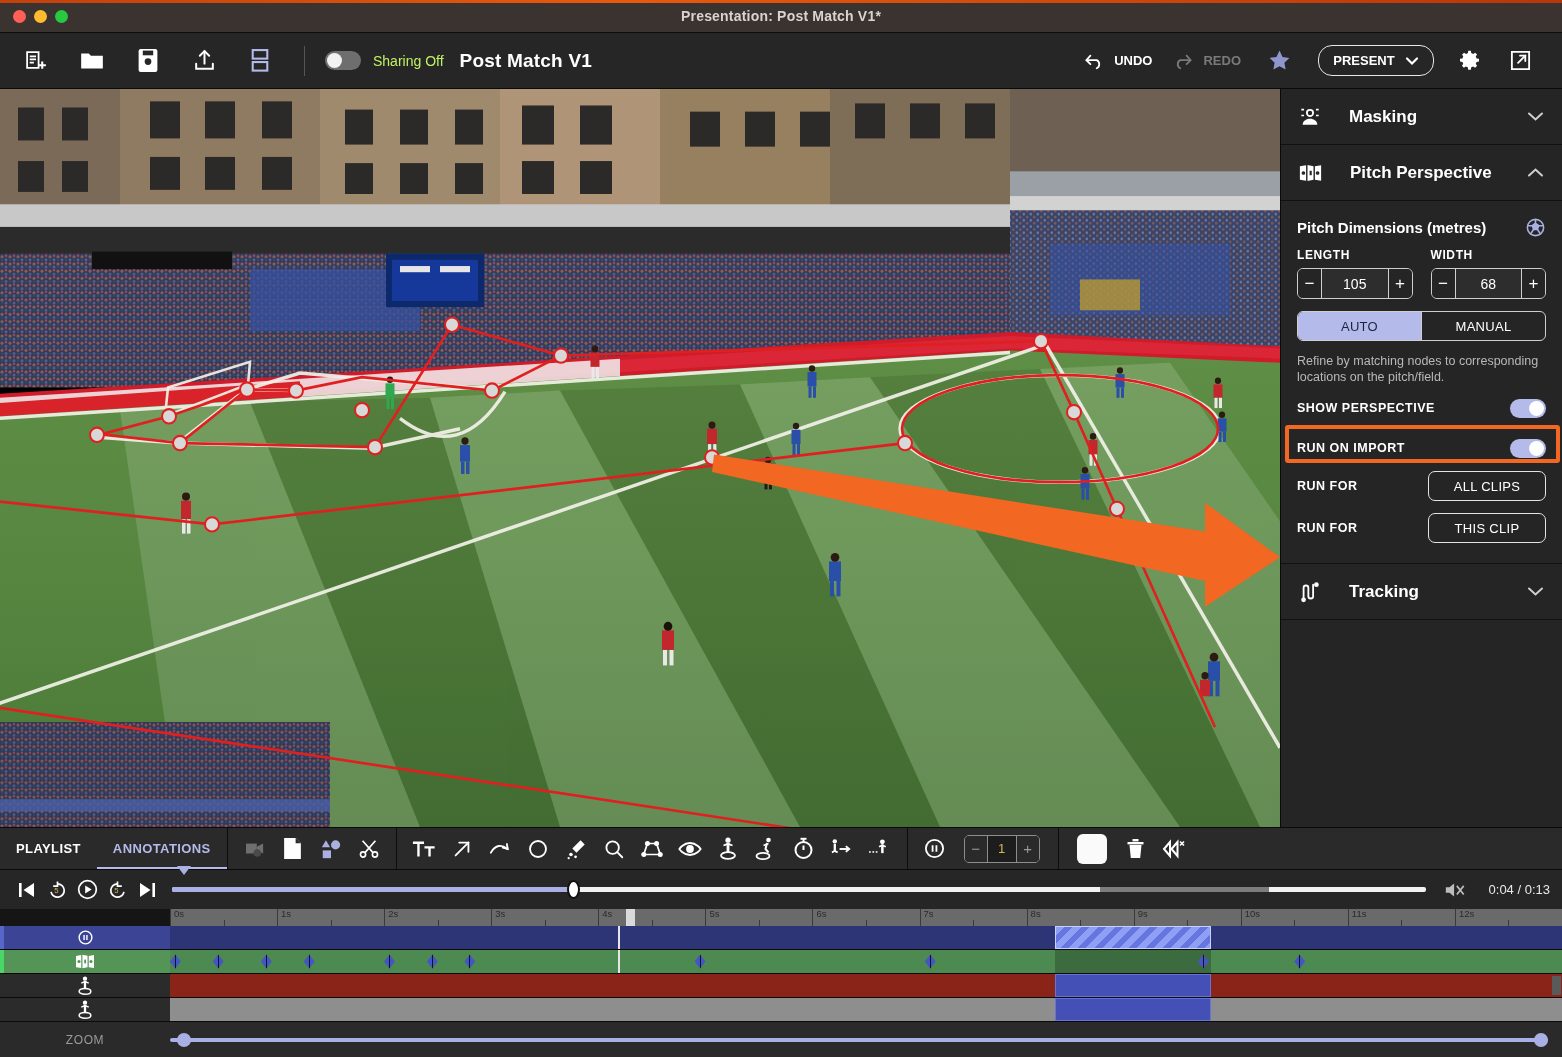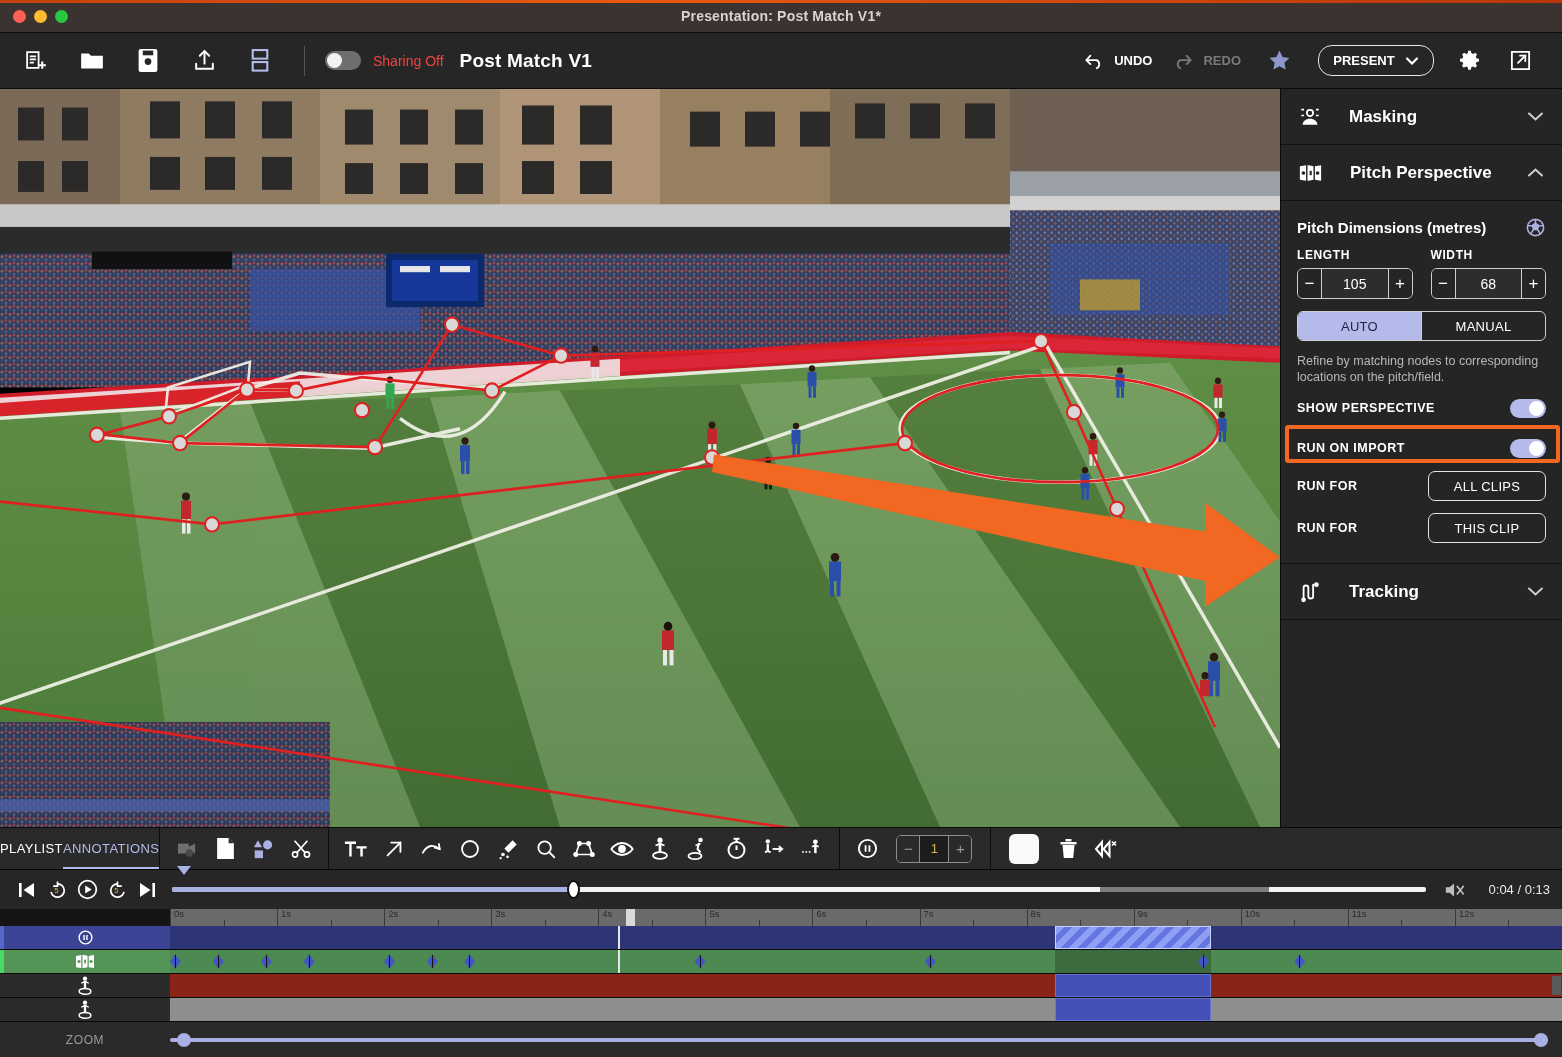--- a/index.html
+++ b/index.html
@@ -61,21 +61,21 @@
     background: #6e6e6e; position: relative; cursor: pointer; flex: none;
   }
   .switch .knob {
     position: absolute; top: 2px; left: 2px;
     width: 15px; height: 15px; border-radius: 50%;
     background: #f2f2f2;
   }
   .switch.on { background: #b4bbea; }
   .switch.on .knob { left: 19px; background: #ffffff; }
 
-  .sharing-label { font-size: 14px; color: #ef4444; margin-left: 12px; }
+  .sharing-label { font-size: 14px; color: #bef264; margin-left: 12px; }
   .doc-title { font-size: 19px; font-weight: bold; color: #ffffff; margin-left: 16px; letter-spacing: .2px;}
 
   .tb-right { margin-left: auto; display: flex; align-items: center; gap: 0; }
   .undo-btn, .redo-btn {
     display: flex; align-items: center; gap: 9px;
     font-size: 13px; font-weight: bold; color: #ffffff;
     cursor: pointer; padding: 6px 10px;
   }
   .redo-btn { color: #7a7a7a; }
   .star-btn { padding: 4px 16px; cursor: pointer; }
@@ -177,22 +177,22 @@
 
   .sect-div { height: 1px; background: #111; }
 
   
   .tools {
     height: 42px; background: #2a2a2a; flex: none;
     display: flex; align-items: center;
     border-top: 1px solid #0a0a0a;
   }
   .tab {
-    font-size: 13px; font-weight: normal; color: #ffffff;
-    padding: 0 0; height: 42px; display: flex; align-items: center;
+    font-size: 13px; font-weight: bold; color: #ffffff;
+    padding: 0 16px; height: 42px; display: flex; align-items: center;
     cursor: pointer; letter-spacing: .4px;
   }
   .tab.active { color: #b4bbea; box-shadow: inset 0 -3px 0 #b4bbea; }
   .tools-sep { width: 1px; height: 42px; background: #0d0d0d; }
   .tool-group { display: flex; align-items: center; padding: 0 10px; gap: 4px; }
   .tool {
     width: 34px; height: 34px; display: flex; align-items: center; justify-content: center;
     cursor: pointer;
   }
   .num-stepper {

